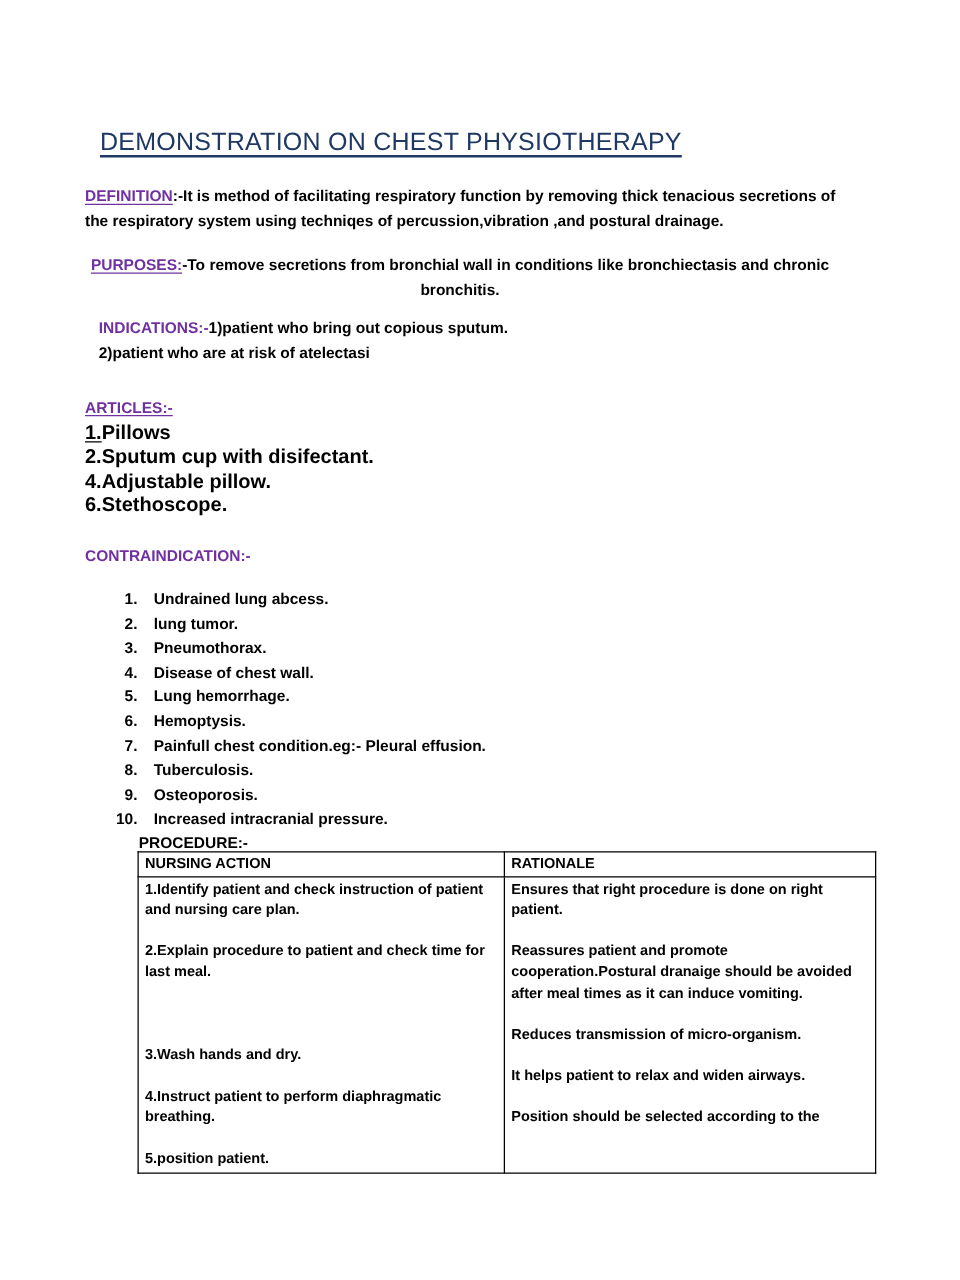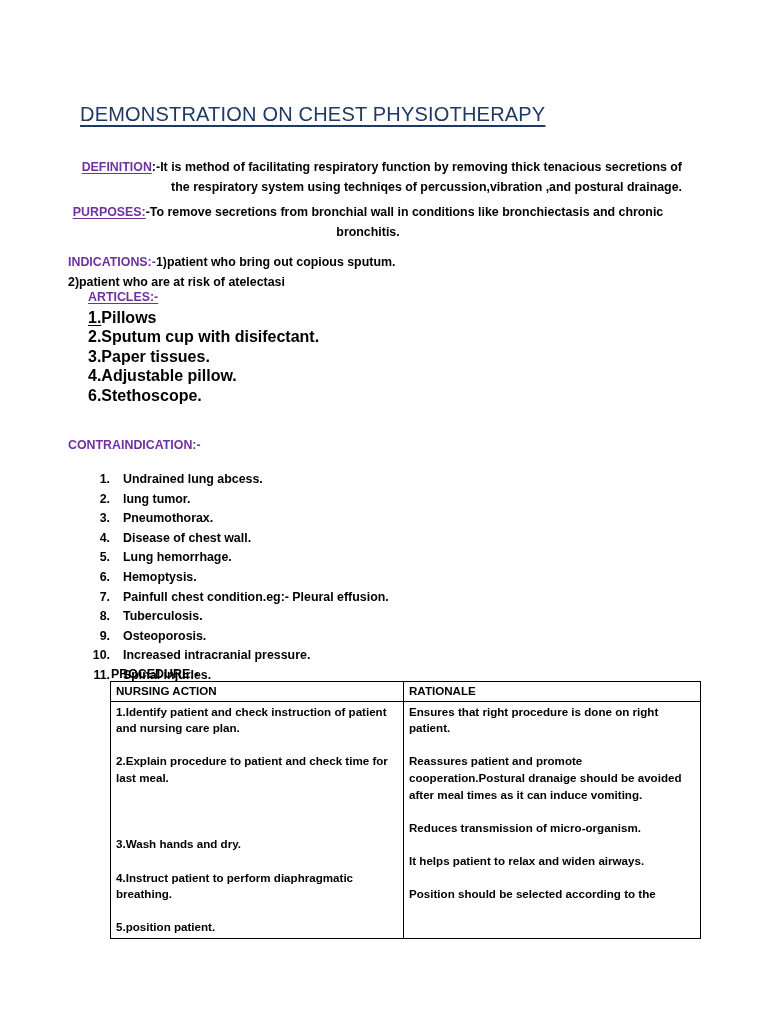--- a/index.html
+++ b/index.html
@@ -54,24 +54,24 @@
     text-underline-offset: 2px;
     text-decoration-thickness: 1px;
   }
   .num-u {
     text-decoration: underline;
     text-underline-offset: 2px;
     text-decoration-thickness: 1px;
   }
 
   
-  #definition-block { left: 68px; top: 158px; width: 614px; text-align: right; }
+  #definition-block { left: 68px; top: 148px; width: 614px; }
   #purposes-block   { left: 68px; top: 203px; width: 600px; text-align: center; }
-  #indications-block{ left: 68px; top: 253px; width: 600px; }
-  #articles-block   { left: 68px; top: 288px; width: 400px; margin-left: 20px; }
+  #indications-block{ left: 79px; top: 253px; width: 600px; }
+  #articles-block   { left: 68px; top: 317px; width: 400px; }
   #contra-heading   { left: 68px; top: 436px; }
   #procedure-label  { left: 111px; top: 665px; }
 
   .articles-list {
     margin: 0;
     padding: 0;
     list-style: none;
   }
   .articles-list li {
     font-size: 16px;
@@ -153,40 +153,38 @@
   <div class="para" id="indications-block">
     <span class="lbl-purple">INDICATIONS:-</span><span>1)patient who bring out copious sputum.</span><br>
     <span>2)patient who are at risk of atelectasi</span>
   </div>
 
   <div class="para" id="articles-block">
     <div class="lbl-purple-u">ARTICLES:-</div>
     <ul class="articles-list">
       <li><span class="num-u">1.</span><span>Pillows</span></li>
       <li><span>2.</span><span>Sputum cup with disifectant.</span></li>
-      <li><span>3.</span><span>Paper tissues.</span></li>
       <li><span>4.</span><span>Adjustable pillow.</span></li>
       <li><span>6.</span><span>Stethoscope.</span></li>
     </ul>
   </div>
 
   <div class="para lbl-purple" id="contra-heading">CONTRAINDICATION:-</div>
 
   <ol id="contra-list">
     <li><span class="ci-num">1.</span><span>Undrained lung abcess.</span></li>
     <li><span class="ci-num">2.</span><span>lung tumor.</span></li>
     <li><span class="ci-num">3.</span><span>Pneumothorax.</span></li>
     <li><span class="ci-num">4.</span><span>Disease of chest wall.</span></li>
     <li><span class="ci-num">5.</span><span>Lung hemorrhage.</span></li>
     <li><span class="ci-num">6.</span><span>Hemoptysis.</span></li>
     <li><span class="ci-num">7.</span><span>Painfull chest condition.eg:- Pleural effusion.</span></li>
     <li><span class="ci-num">8.</span><span>Tuberculosis.</span></li>
     <li><span class="ci-num">9.</span><span>Osteoporosis.</span></li>
     <li><span class="ci-num">10.</span><span>Increased intracranial pressure.</span></li>
-    <li><span class="ci-num">11.</span><span>Spinal injuries.</span></li>
   </ol>
 
   <div class="para" id="procedure-label">PROCEDURE:-</div>
 
   <table id="procedure-table">
     <colgroup>
         <col class="c1">
         <col class="c2">
       </colgroup>
     <tbody>

